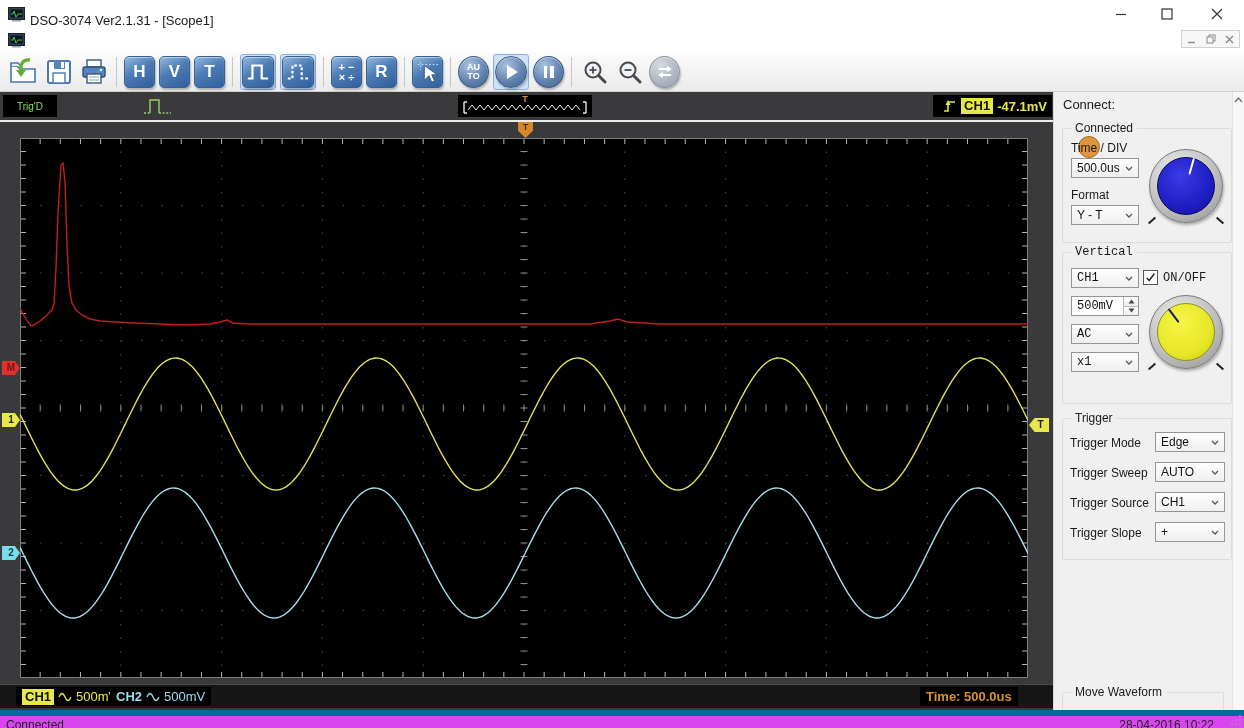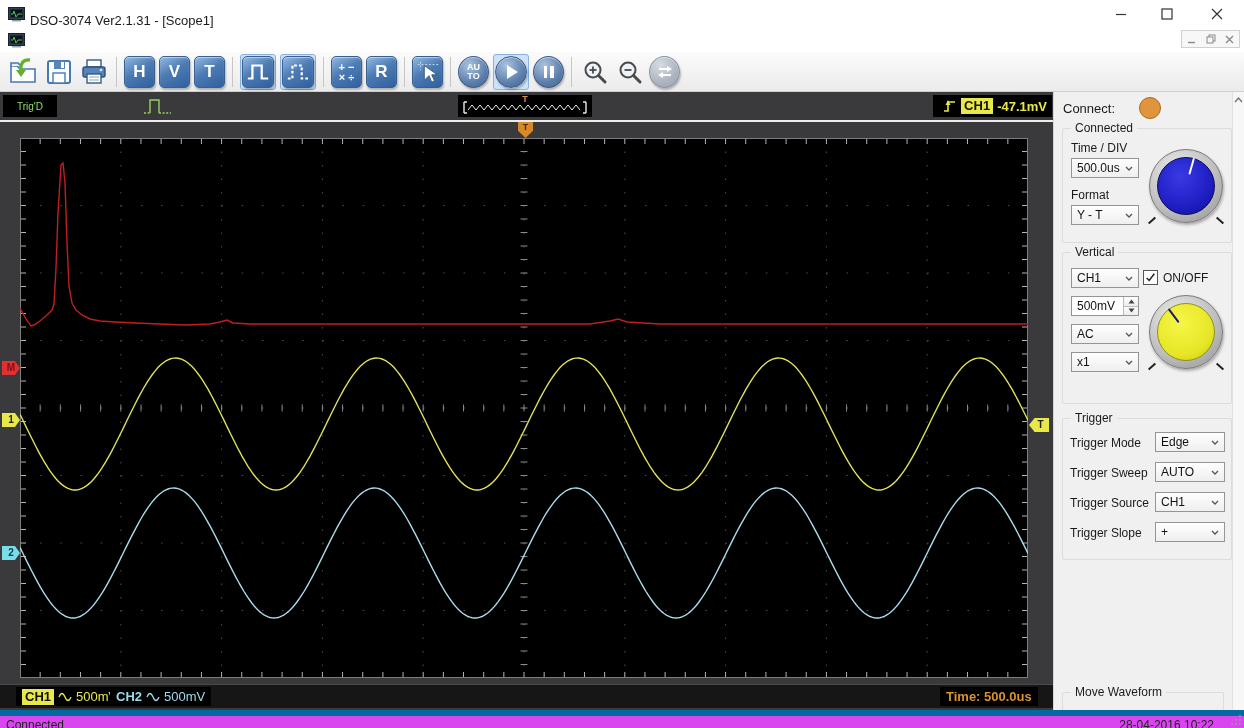--- a/index.html
+++ b/index.html
@@ -64,21 +64,21 @@
   .fft-info{position:absolute;left:45px;top:561px;color:#c42222;font-size:13px;white-space:nowrap;}
   .fft-info span{margin-right:0;}
   .scope-bottombar{position:absolute;left:0;top:592px;width:1053px;height:23px;background:#161616;border-top:1px solid #4a4a4a;}
   .bb-box{position:absolute;top:2px;height:19px;background:#000;display:flex;align-items:center;gap:4px;padding:0 6px;}
   .bb-text-y{color:#e8e84a;font-size:13px;}
   .bb-text-c{color:#9adcec;font-size:13px;}
   .bb-time{color:#d8922e;font-size:13px;font-weight:bold;}
 
   
   .panel{position:absolute;left:1053px;top:92px;width:191px;height:618px;background:#f0f0f0;border-left:1px solid #d5d5d5;box-sizing:border-box;}
-  .connect-row{position:absolute;left:9px;top:5px;display:flex;align-items:center;gap:24px;}
+  .connect-row{position:absolute;left:9px;top:5px;display:flex;align-items:center;gap:24px;flex-direction:column;}
   .connect-label{font-size:13px;color:#1a1a1a;}
   .connect-dot{width:20px;height:20px;border-radius:50%;background:#e0953c;border:1px solid #a86a20;}
   .fs{position:absolute;border:1px solid #dcdcdc;border-radius:2px;}
   .fs-legend{position:absolute;top:-8px;left:8px;background:#f0f0f0;padding:0 4px;font-size:12px;color:#1a1a1a;}
   .plabel{position:absolute;font-size:12px;color:#1a1a1a;}
   .combo{position:absolute;width:68px;height:20px;box-sizing:border-box;border:1px solid #959595;
          background:linear-gradient(#fefefe,#efefef);display:flex;align-items:center;justify-content:space-between;
          padding:0 5px;font-size:12px;color:#111;}
   .combo-sm{width:70px;}
   .spin{position:absolute;width:68px;height:20px;box-sizing:border-box;border:1px solid #959595;background:#fff;
@@ -622,21 +622,21 @@
         </svg>
         <span class="bb-text-y">500mV</span>
       </div>
       <div class="bb-box" style="left:110px;">
         <span class="bb-text-c" style="font-weight:bold">CH2</span>
         <svg width="14" height="10" viewBox="0 0 14 10">
           <path d="M1,5 q3,-7 6,0 q3,7 6,0" fill="none" stroke="#9adcec" stroke-width="1.3"></path>
         </svg>
         <span class="bb-text-c">500mV</span>
       </div>
-      <div class="bb-box" style="left:920px;margin-left:20px;">
+      <div class="bb-box" style="left:920px;">
         <span class="bb-time">Time: 500.0us</span>
       </div>
     </div>
   </div>
 
   <div class="panel">
 
     <div class="connect-row">
       <span class="connect-label">Connect:</span>
       <div class="connect-dot"></div>
@@ -661,21 +661,21 @@
       <div class="knob" style="left:86px;top:20px;">
         <div class="knob-inner knob-blue"></div>
         <div class="knob-ptr" style="transform:rotate(16deg);">
             <div class="ptr-line" style="background:#fff;"></div>
           </div>
         <div class="knob-tick tick-l"></div>
         <div class="knob-tick tick-r"></div>
       </div>
     </div>
 
-    <div class="fs" style="left:8px;top:160px;width:168px;height:150px;">
+    <div class="fs" style="left:8px;top:160px;width:168px;height:150px;font-family:Liberation Mono, monospace;">
       <span class="fs-legend">Vertical</span>
       <div class="combo" style="left:8px;top:15px;">
         <span>CH1</span>
         <svg width="8" height="5" viewBox="0 0 8 5">
             <polyline points="1,1 4,4 7,1" fill="none" stroke="#555" stroke-width="1.3"></polyline>
           </svg>
       </div>
       <div class="chk-row" style="left:80px;top:17px;">
         <div class="chk">
           <svg width="11" height="11" viewBox="0 0 13 13">

